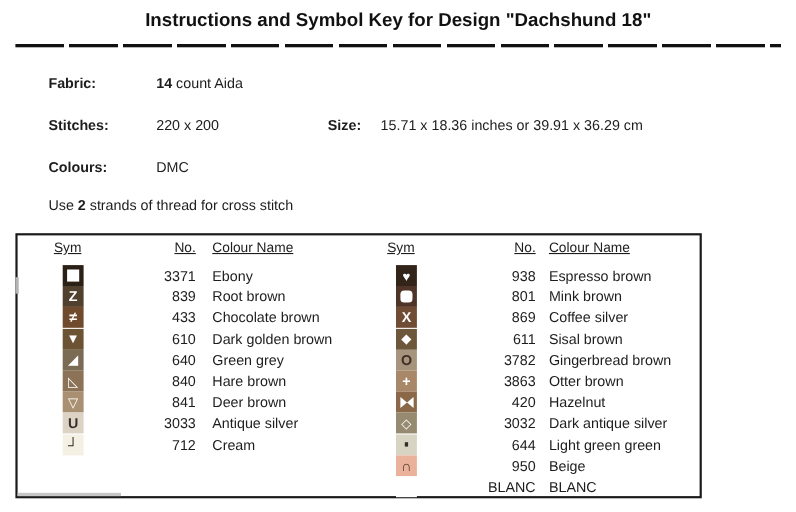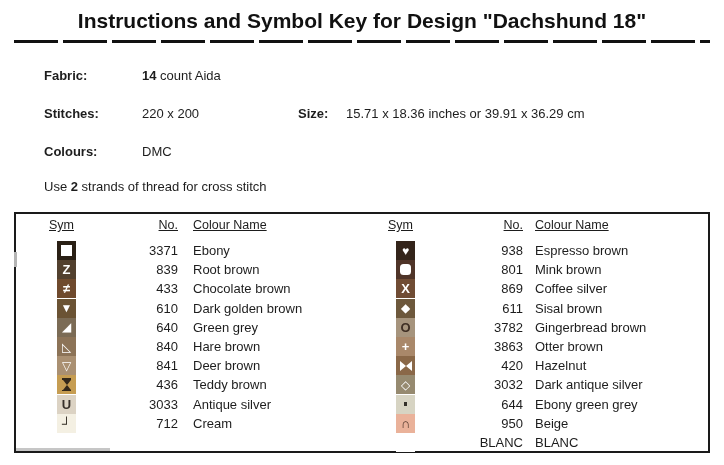--- a/index.html
+++ b/index.html
@@ -1,31 +1,31 @@
 <!DOCTYPE html>
 <html><head>
 <meta charset="utf-8">
 <style>
   html,body{margin:0;padding:0;background:#ffffff;}
   body{font-family:"Liberation Sans","DejaVu Sans",sans-serif;color:#1d1d1d;}
   .page{position:relative;width:724px;height:465px;background:#ffffff;overflow:hidden;}
 
-  .title{margin:0;padding-top:9px;text-align:center;font-size:21px;font-weight:bold;color:#111;}
+  .title{margin:0;padding-top:9px;text-align:center;font-size:17px;font-weight:bold;color:#111;}
   .divider{position:absolute;left:14px;top:40px;width:696px;height:3px;
     background:repeating-linear-gradient(90deg,#111 0 44px,transparent 44px 49px);}
 
   .info{position:absolute;left:14px;top:68px;width:700px;font-size:13px;margin-left:30px;}
   .info-row{height:16px;margin-bottom:22px;white-space:nowrap;}
   .label{display:inline-block;width:98px;font-weight:bold;}
   .val-w{display:inline-block;width:156px;}
   .size-label{display:inline-block;width:48px;font-weight:bold;}
   .strands{margin:0;margin-top:-3px;font-size:13px;}
   b{font-weight:bold;}
 
-  .key-table{position:absolute;left:14px;top:212px;width:696px;height:241px;
+  .key-table{position:absolute;left:14px;top:212px;width:624px;height:241px;
     border:2px solid #1a1a1a;box-sizing:border-box;display:flex;background:#fff;}
   .key-half{width:346px;box-sizing:border-box;padding-top:4px;}
   .key-header,.key-row{display:grid;align-items:center;}
   .left .key-header,.left .key-row{grid-template-columns:40px 89px 15px 1fr;padding-left:33px;}
   .right .key-header,.right .key-row{grid-template-columns:40px 95px 12px 1fr;padding-left:26px;}
   .key-header{height:14px;margin-bottom:9px;font-size:12.5px;}
   .key-header span{text-decoration:underline;}
   .h-no{justify-self:end;}
   .key-row{height:19.2px;font-size:13px;}
   .cell-no{justify-self:end;text-align:right;}
@@ -142,35 +142,20 @@
               <span class="swatch" style="background: rgb(170, 144, 114);">
                 <span class="g" style="color: rgb(255, 255, 255);">▽</span>
               </span>
             </span>
             <span class="cell-no">841</span>
             <span class="cell-gap"></span>
             <span class="cell-name">Deer brown</span>
           </div>
           <div class="key-row">
             <span class="cell-sym">
-              <span class="swatch" style="background: rgb(198, 157, 82);">
-                <span class="hourglass">
-                  <span class="hg-bar" style="background: rgb(51, 40, 26);"></span>
-                  <span class="tri-dn" style="border-top-color: rgb(51, 40, 26);"></span>
-                  <span class="tri-up" style="border-bottom-color: rgb(51, 40, 26);"></span>
-                  <span class="hg-bar" style="background: rgb(51, 40, 26);"></span>
-                </span>
-              </span>
-            </span>
-            <span class="cell-no">436</span>
-            <span class="cell-gap"></span>
-            <span class="cell-name">Teddy brown</span>
-          </div>
-          <div class="key-row">
-            <span class="cell-sym">
               <span class="swatch" style="background: rgb(220, 211, 196);">
                 <span class="g bold" style="color: rgb(55, 48, 42);">U</span>
               </span>
             </span>
             <span class="cell-no">3033</span>
             <span class="cell-gap"></span>
             <span class="cell-name">Antique silver</span>
           </div>
           <div class="key-row">
             <span class="cell-sym">
@@ -275,21 +260,21 @@
             <span class="cell-name">Dark antique silver</span>
           </div>
           <div class="key-row">
             <span class="cell-sym">
               <span class="swatch" style="background: rgb(215, 212, 195);">
                 <span class="shape-dot" style="background: rgb(51, 48, 42);"></span>
               </span>
             </span>
             <span class="cell-no">644</span>
             <span class="cell-gap"></span>
-            <span class="cell-name">Ebony green grey</span>
+            <span class="cell-name">Light green green</span>
           </div>
           <div class="key-row">
             <span class="cell-sym">
               <span class="swatch" style="background: rgb(234, 178, 154);">
                 <span class="g bold" style="color: rgb(79, 53, 42);">∩</span>
               </span>
             </span>
             <span class="cell-no">950</span>
             <span class="cell-gap"></span>
             <span class="cell-name">Beige</span>

